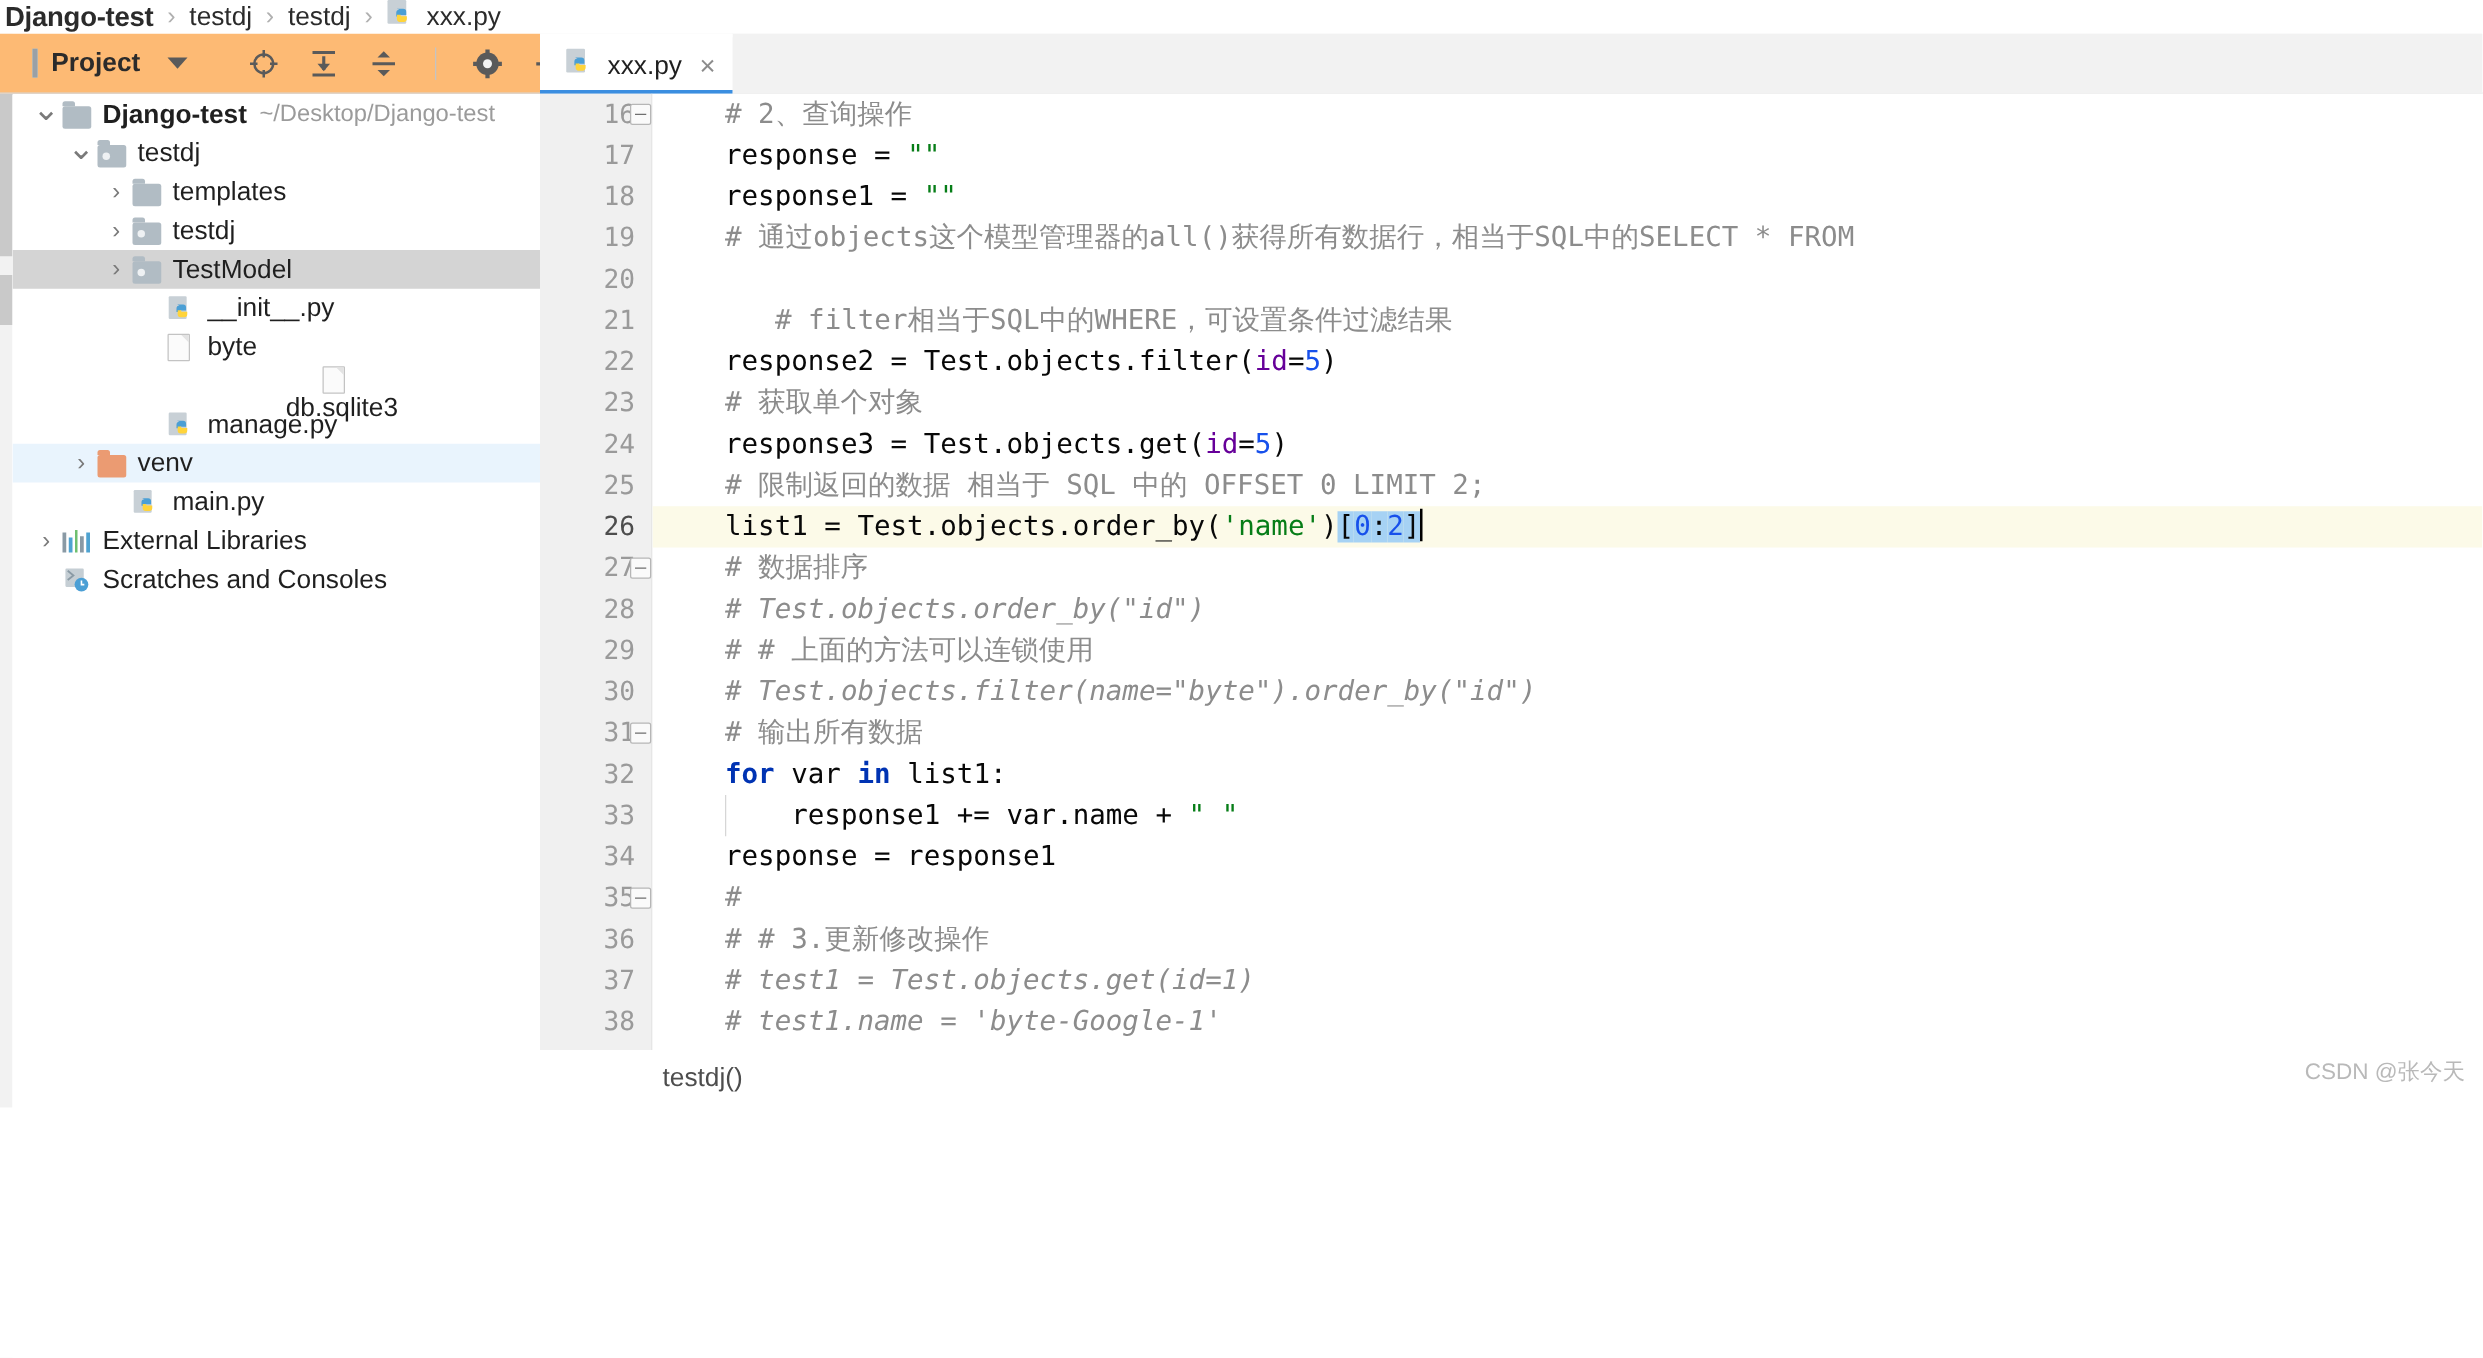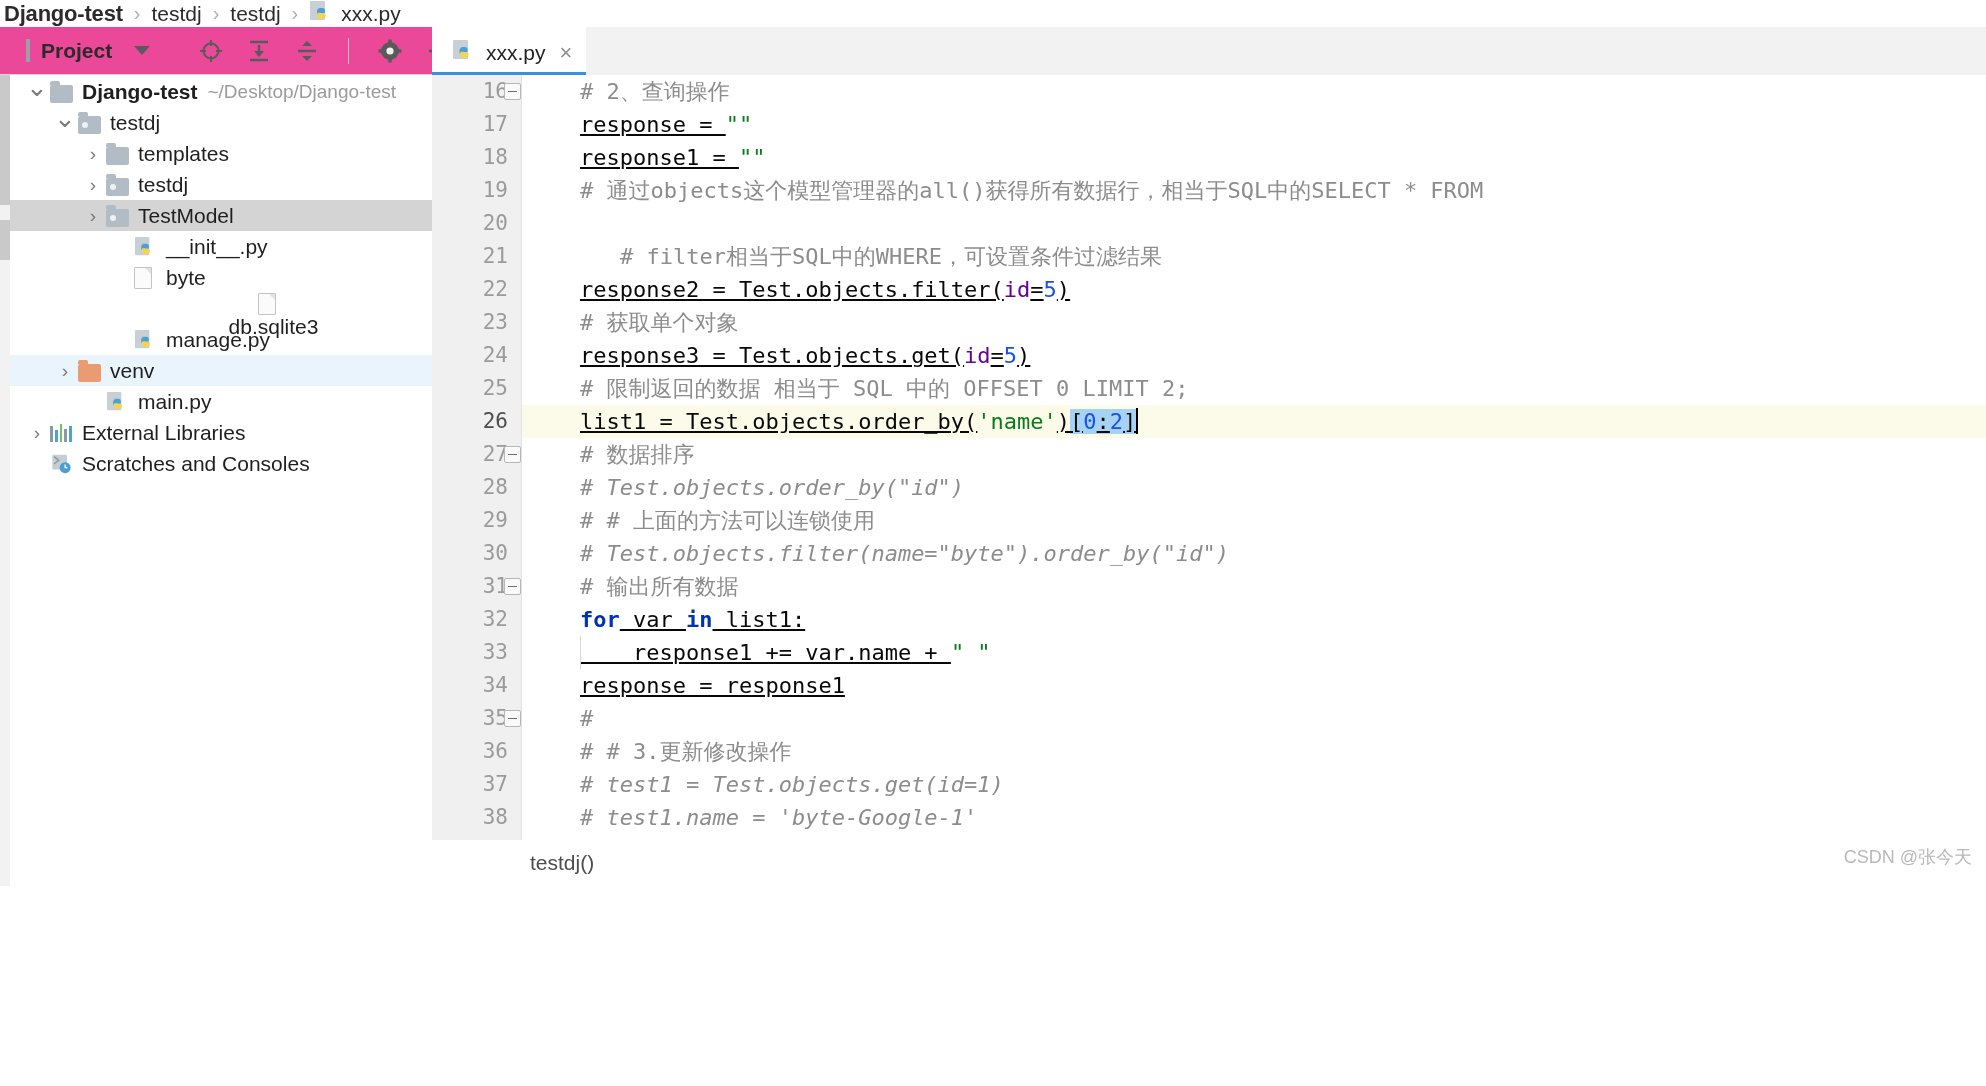--- a/index.html
+++ b/index.html
@@ -17,21 +17,21 @@
     background: #ffffff; display: flex; align-items: center; padding-left: 0px;
   }
   .crumb { font-size: 21px; color: #2b2b2b; white-space: nowrap; }
   .crumb.bold { font-weight: bold; font-size: 22px; letter-spacing: -0.2px; }
   .crumb-sep { color: #b0b0b0; font-size: 20px; margin: 0 11px; }
   .crumb-icon { display:inline-block; vertical-align: middle; margin-right: 8px; }
 
   
   .toolhdr {
     position: absolute; left: 0; top: 27px; width: 432px; height: 48px;
-    background: #ec4899; border-bottom: 1px solid #d8d8d8;
+    background: #fdba74; border-bottom: 1px solid #d8d8d8;
     display: flex; align-items: center;
   }
   .toolhdr-right {
     position: absolute; left: 432px; top: 27px; width: 1554px; height: 48px;
     background: #f2f2f2; border-bottom: 1px solid #c9c9c9;
   }
   .proj-sq { width: 23px; height: 23px; border: 2px solid #9aa0a6; background:#a5d8ef; margin-left: 26px; }
   .proj-label { font-size: 21px; font-weight: bold; color: #2b2b2b; margin-left: 11px; }
   .caret-down {
     width:0;height:0;border-left:8px solid transparent;border-right:8px solid transparent;
@@ -107,21 +107,21 @@
   }
   .lnum.cur { color:#4d4d4d; }
 
   
   .c-cmt { color:#8c8c8c; font-style: italic; }
   .c-cmt-cn { color:#8c8c8c; font-style: normal; }
   .c-kw { color:#0033b3; font-weight: bold; }
   .c-str { color:#067d17; }
   .c-num { color:#1750eb; }
   .c-kwarg { color:#660099; }
-  .c-plain { color:#080808;text-decoration:underline; }
+  .c-plain { color:#080808; }
   .c-warn { text-decoration: underline wavy #b0b0b0; text-underline-offset: 4px; }
   .sel { background:#a6d2f4; }
   .caret { display:inline-block; width:2px; height:26px; background:#000; vertical-align:-5px; }
 
   .fold-marker {
     position:absolute; left:504px; width:17px; height:17px; border:1px solid #b6b6b6;
     background:#fafafa; border-radius:2px;
   }
   .fold-marker:after { content:""; position:absolute; left:3px; top:7px; width:9px; height:1px; background:#6f6f6f; }
 

